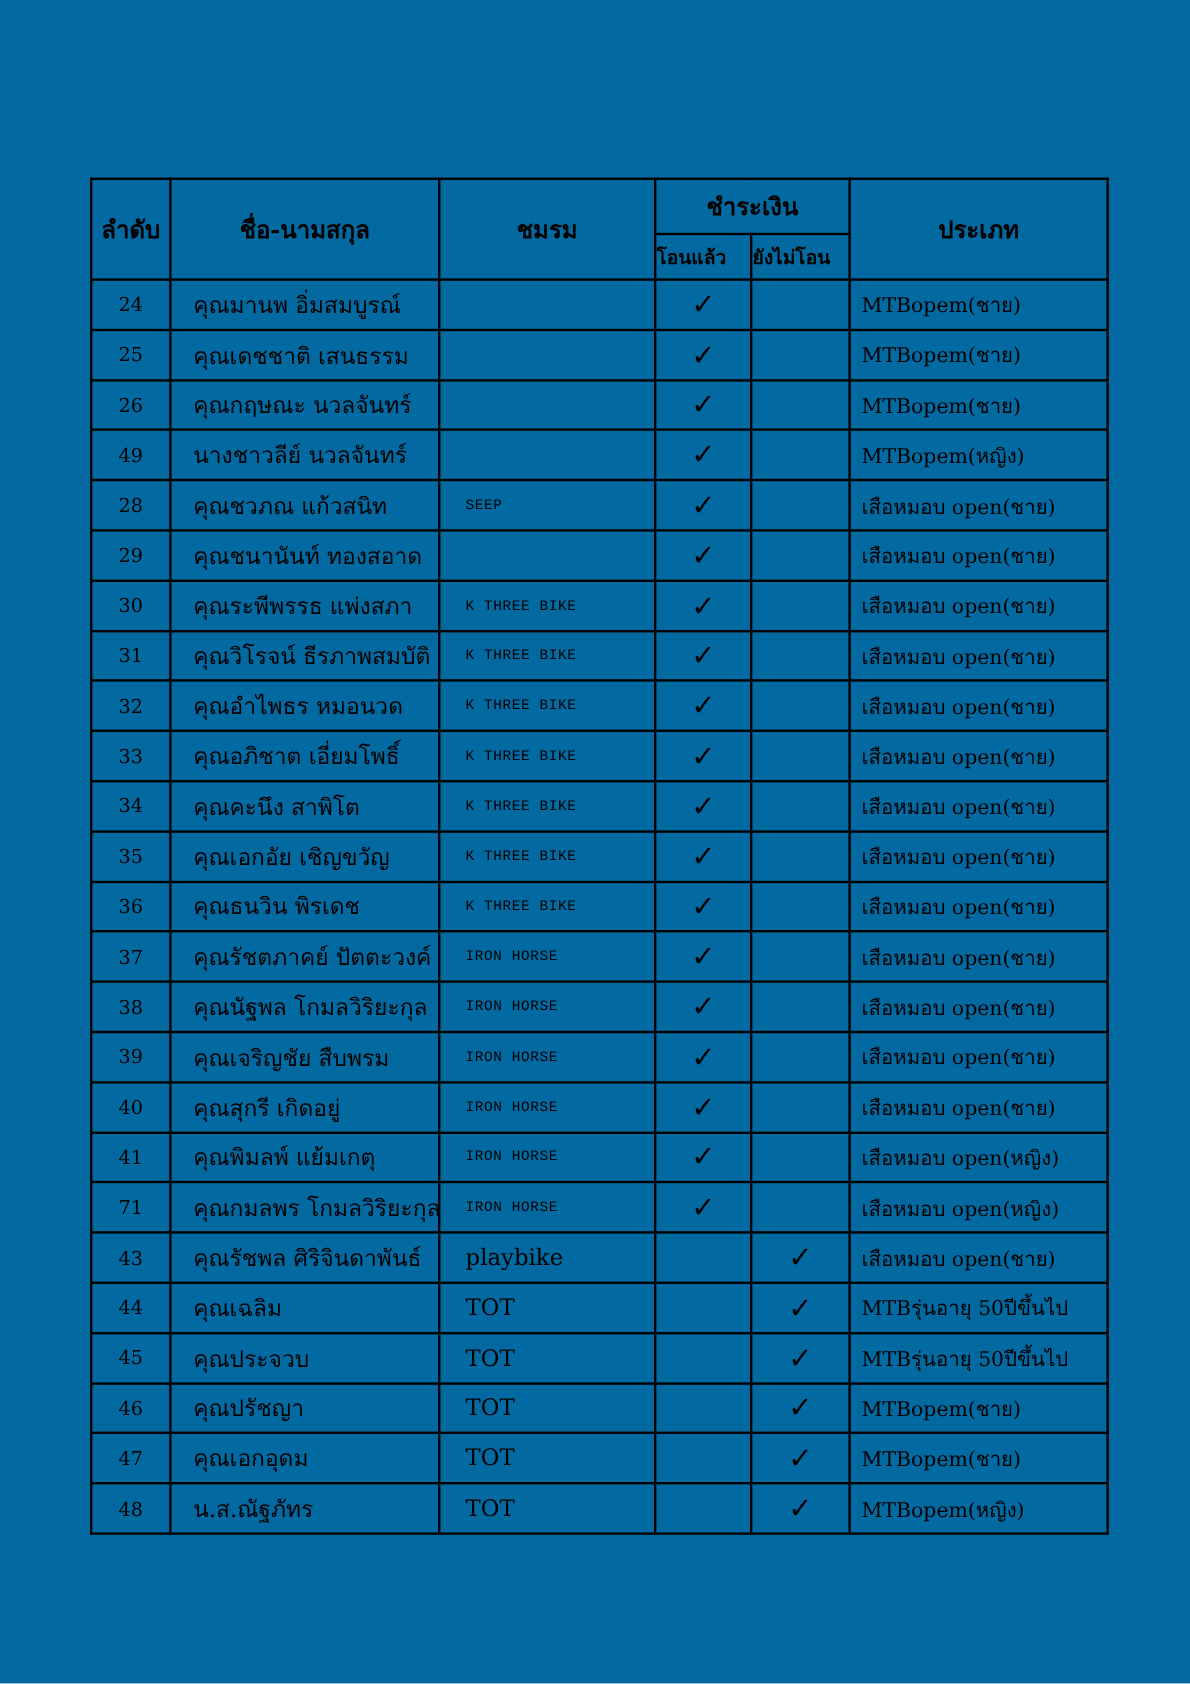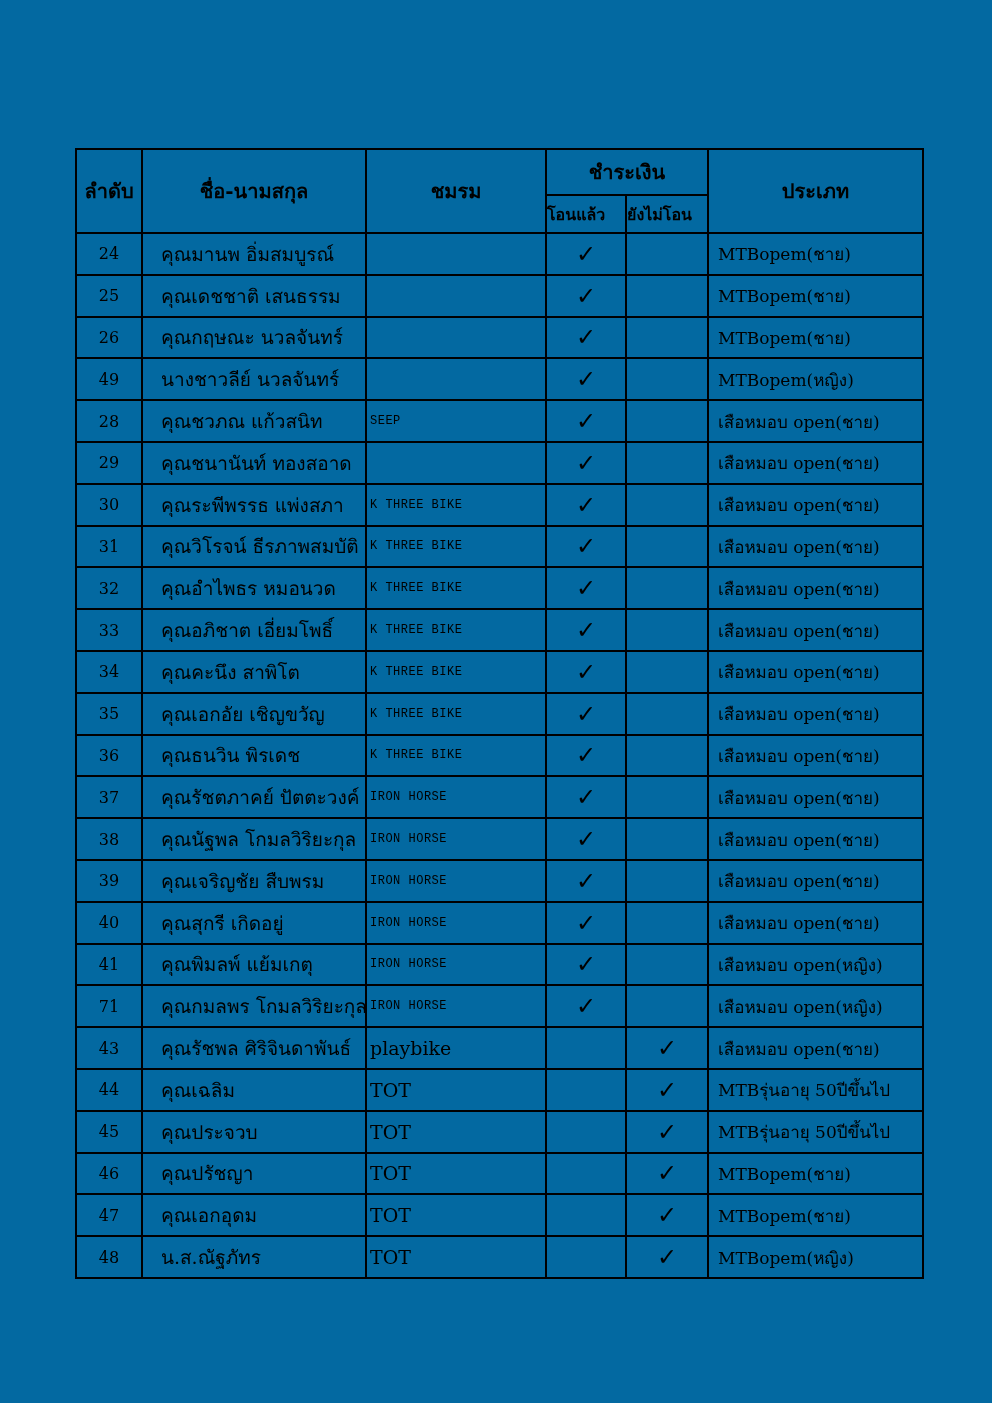--- a/index.html
+++ b/index.html
@@ -43,21 +43,21 @@
     text-align: center;
     font-size: 16px;
   }
   td.c-name {
     text-align: left;
     padding-left: 18px;
     font-size: 19px;
   }
   td.c-club {
     text-align: left;
-    padding-left: 3px;
+    padding-left: 21px;
     font-size: 19px;
     margin-left: 22px;
   }
   td.c-club.small {
     font-family: "Liberation Mono", "DejaVu Sans Mono", monospace;
     font-size: 12px;
     letter-spacing: 0.5px;
   }
   td.c-club.bold { font-weight: normal; }
   td.c-check {

